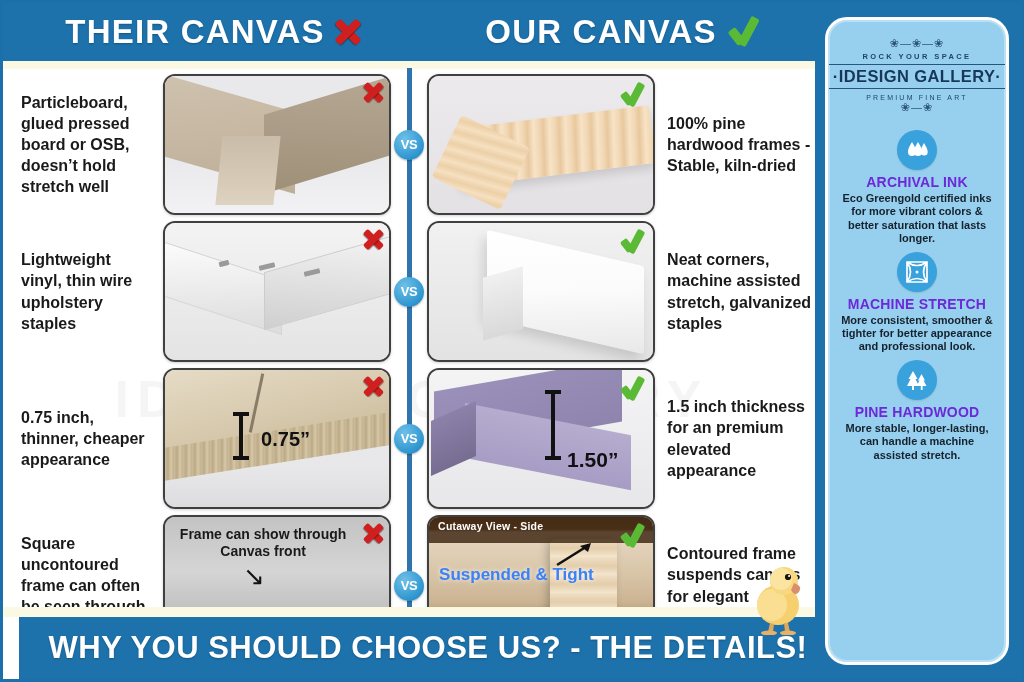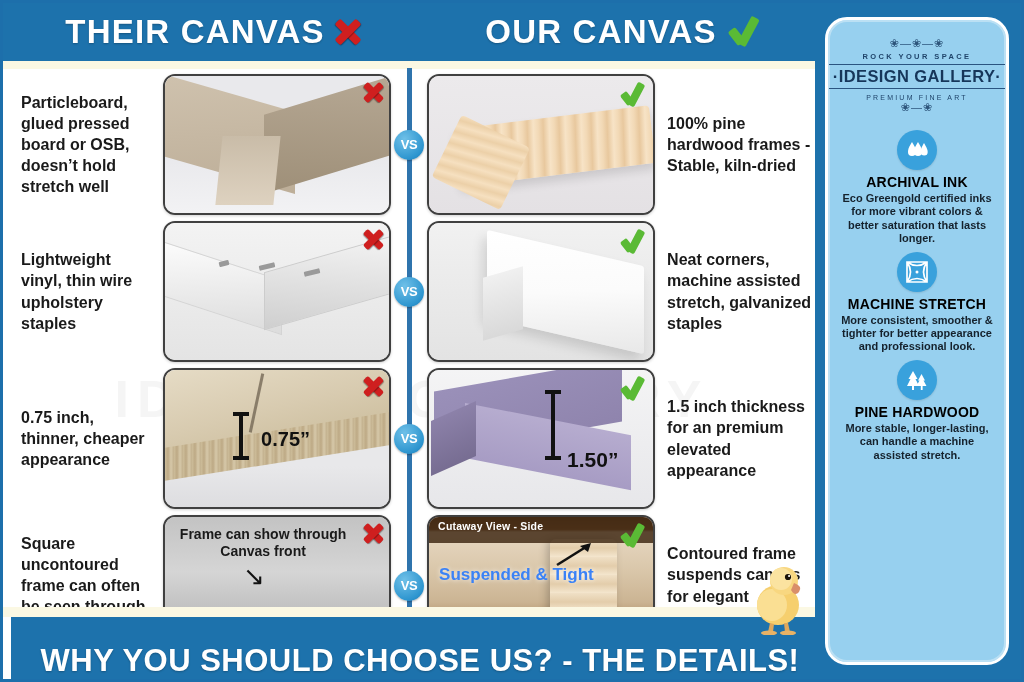--- a/index.html
+++ b/index.html
@@ -291,23 +291,23 @@
   .dimbar::after  { bottom: 0; }
   .dimbar-075 { left: 74px; top: 42px; height: 48px; }
   .dimbar-150 { left: 122px; top: 20px; height: 70px; }
 
   
   .footer-strip {
     position: absolute; left: 0; bottom: 62px; width: 818px; height: 10px;
     background: #fbf8e3;
   }
   .footer {
-    position: absolute; left: 8px; bottom: 0; width: 818px; height: 62px;
+    position: absolute; left: 16px; bottom: 0; width: 818px; height: 62px;
     background: #1d72ac;
-    display: flex; align-items: flex-end; justify-content: center;
+    display: flex; align-items: center; justify-content: center;
   }
   .footer-text {
     color: #ffffff; font-size: 31px; font-weight: bold;
     letter-spacing: .5px;
     font-family: "Liberation Sans Narrow", "Liberation Sans", sans-serif;
     text-shadow: 0 1px 2px rgba(0,0,0,.25);
   }
 
   
   .duck {
@@ -358,21 +358,21 @@
     margin-top: 6px;
   }
   .feature-icon {
     width: 40px; height: 40px; border-radius: 50%;
     background: #39a1dc;
     display: flex; align-items: center; justify-content: center;
     margin-bottom: 4px;
     box-shadow: 0 1px 2px rgba(0,0,0,.12);
   }
   .feature-title {
-    color: #000000; font-size: 14px; font-weight: bold;
+    color: #6d28d9; font-size: 14px; font-weight: bold;
     letter-spacing: .2px; margin-bottom: 2px;
     font-family: "Liberation Sans Narrow", "Liberation Sans", sans-serif;
   }
   .feature-desc {
     color: #15212c; font-size: 11px; font-weight: bold;
     text-align: center; line-height: 1.22; padding: 0 4px;
   }
 
   
   .watermark {

